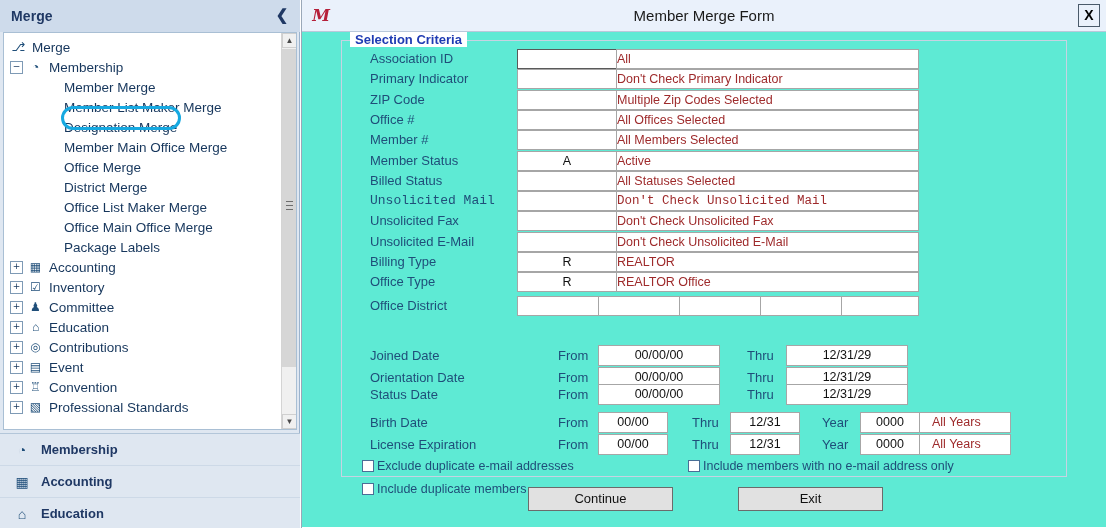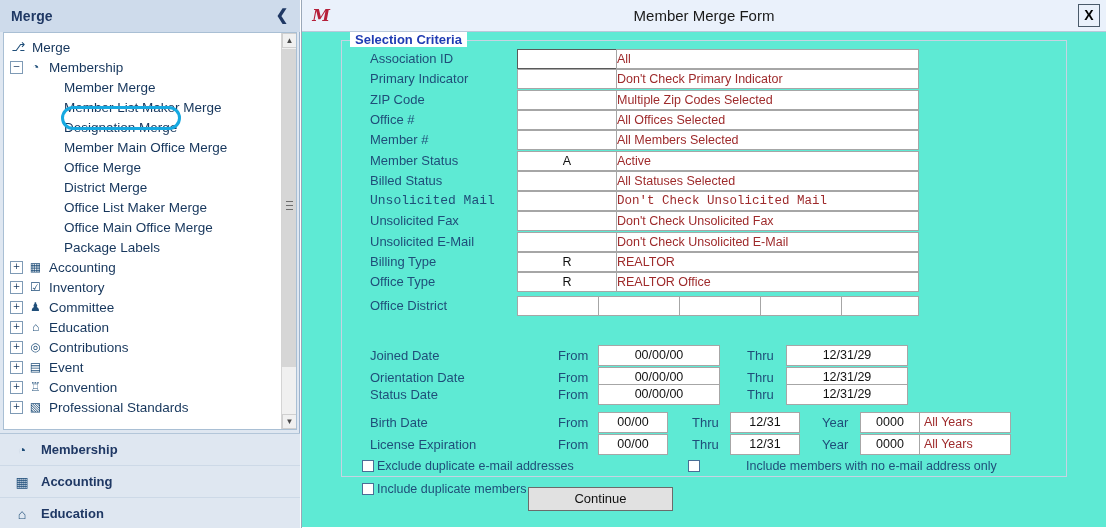--- a/index.html
+++ b/index.html
@@ -200,21 +200,21 @@
     font-size:13px;color:#1f4e79;line-height:21px;text-align:left;
   }
   .dinput{
     position:absolute;height:21px;
     border:1px solid #a6a6a6;box-sizing:border-box;background:#fff;
     font-size:12.5px;color:#111;line-height:19px;text-align:center;
   }
   .dtext{
     position:absolute;height:21px;
     border:1px solid #a6a6a6;box-sizing:border-box;background:#fff;
-    font-size:12.5px;color:#9e2a2b;line-height:19px;padding-left:4px;
+    font-size:12.5px;color:#9e2a2b;line-height:19px;padding-left:12px;
   }
 
   
   .ckrow{position:absolute;height:18px;display:flex;align-items:center;cursor:pointer;}
   .ckbox{
     width:12px;height:12px;border:1px solid #4a6e96;background:#fff;
     box-sizing:border-box;margin-right:3px;flex:0 0 auto;
   }
   .cklbl{font-size:12.5px;color:#1f4e79;white-space:nowrap;}
 
@@ -475,26 +475,27 @@
             <div class="dyear" style="left: 520px; width: 40px;">Year</div>
             <div class="dinput" style="left: 558px; width: 60px;">0000</div>
             <div class="dtext" style="left: 617px; width: 92px;">All Years</div>
           </div>
         </div>
       <div id="checks-area">
           <div class="ckrow" style="left: 60px; top: 425px;">
             <span class="ckbox"></span>
             <span class="cklbl">Exclude duplicate e-mail addresses</span>
           </div>
-          <div class="ckrow" style="left: 386px; top: 425px; gap: 43px;">
+          <div class="ckrow" style="left: 386px; top: 425px;">
             <span class="ckbox"></span>
             <span class="cklbl">Include members with no e-mail address only</span>
           </div>
           <div class="ckrow" style="left: 60px; top: 448px;">
             <span class="ckbox"></span>
             <span class="cklbl">Include duplicate members</span>
           </div>
         </div>
 
       <div class="btn" id="btn-continue">Continue</div>
+      <div class="btn" id="btn-exit">Exit</div>
     </div>
   </div>
 </div>
 
 </body></html>

